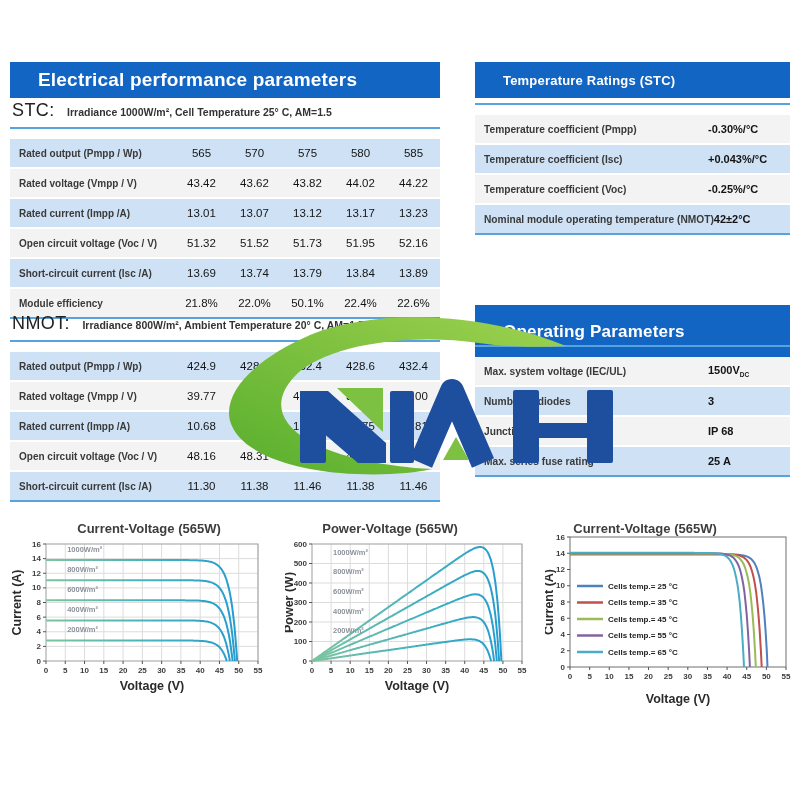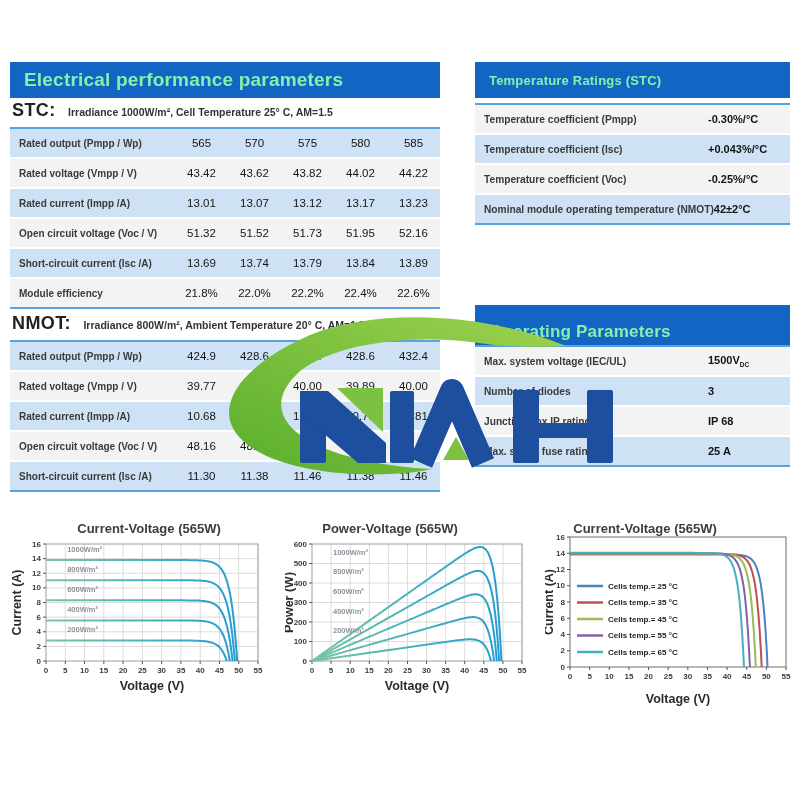--- a/index.html
+++ b/index.html
@@ -1,34 +1,34 @@
 <!DOCTYPE html>
 <html style="--accent: #1365c4; --row-blue: #cfe2f5; --row-gray: #f3f3f3; --tbl-border: #57a3de; --grid: #dcdcdc; --logo-blue: #1d4f9e; --logo-green: #7cc142; --logo-green-light: #9ed24f; --logo-green-dark: #58ae2d;"><head>
 <meta charset="utf-8">
 <style>
   html,body{margin:0;padding:0;background:#fff}
   .page{position:relative;width:800px;height:800px;background:#fff;overflow:hidden;
         font-family:"Liberation Sans",sans-serif;}
   .hdr{position:absolute;display:flex;align-items:center;background:var(--accent);
-       color:#86efac;font-weight:bold;padding-left:14px;box-sizing:border-box;letter-spacing:.2px}
+       color:#ffffff;font-weight:bold;padding-left:28px;box-sizing:border-box;letter-spacing:.2px}
   #left-header{left:10px;top:62px;width:430px;height:36px;font-size:19px}
   #temp-header{left:475px;top:62px;width:315px;height:36px;font-size:13px}
   #op-header{left:475px;top:305px;width:315px;height:53px;font-size:17px}
   .cond{position:absolute;left:12px;white-space:nowrap}
   #stc-line{top:100px}
   #nmot-line{top:313px}
-  .cond .big{font-size:18px;font-weight:bold;color:#222;letter-spacing:.4px}
+  .cond .big{font-size:18px;font-weight:normal;color:#222;letter-spacing:.4px}
   .cond .small{font-size:10.5px;font-weight:bold;color:#333;margin-left:8px}
   .tbl{position:absolute;border-top:2px solid var(--tbl-border);border-bottom:2px solid var(--tbl-border)}
   #stc-table{left:10px;top:127px;width:430px}
   #nmot-table{left:10px;top:340px;width:430px}
   #temp-table{left:475px;top:103px;width:315px}
   #op-table{left:475px;top:345px;width:315px}
   .trow{display:flex;align-items:center;height:28px;margin-top:2px}
-  .trow:first-child{margin-top:0}
+  .trow:first-child{margin-top:10px}
   .row-b{background:var(--row-blue)}
   .row-g{background:var(--row-gray)}
   .tlabel{font-weight:bold;color:#3a3a3a;padding-left:9px;white-space:nowrap}
   .wide .tlabel{width:156px;flex:none;font-size:10px}
   .wide .tval{flex:1;text-align:center;font-size:11.5px;font-weight:normal;color:#141414}
   .narrow .tlabel{flex:1;font-size:10.2px}
   .narrow .tval{width:82px;flex:none;text-align:left;font-size:11px;font-weight:bold;color:#141414}
   sub.unit{font-size:6.5px}
   .chart{position:absolute}
   #chart1{left:10px;top:518px}
@@ -95,21 +95,21 @@
         <div class="tval">13.69</div>
         <div class="tval">13.74</div>
         <div class="tval">13.79</div>
         <div class="tval">13.84</div>
         <div class="tval">13.89</div>
       </div>
       <div class="trow row-g">
         <div class="tlabel">Module efficiency</div>
         <div class="tval">21.8%</div>
         <div class="tval">22.0%</div>
-        <div class="tval">22.2%</div>
+        <div class="tval">50.1%</div>
         <div class="tval">22.4%</div>
         <div class="tval">22.6%</div>
       </div>
     </div>
 
   <div class="cond" id="nmot-line">
     <span class="big">NMOT:</span>
     <span class="small">Irradiance 800W/m², Ambient Temperature 20° C, AM=1.5, Wind Speed 1m/s</span>
   </div>
   <div class="tbl wide" id="nmot-table">

